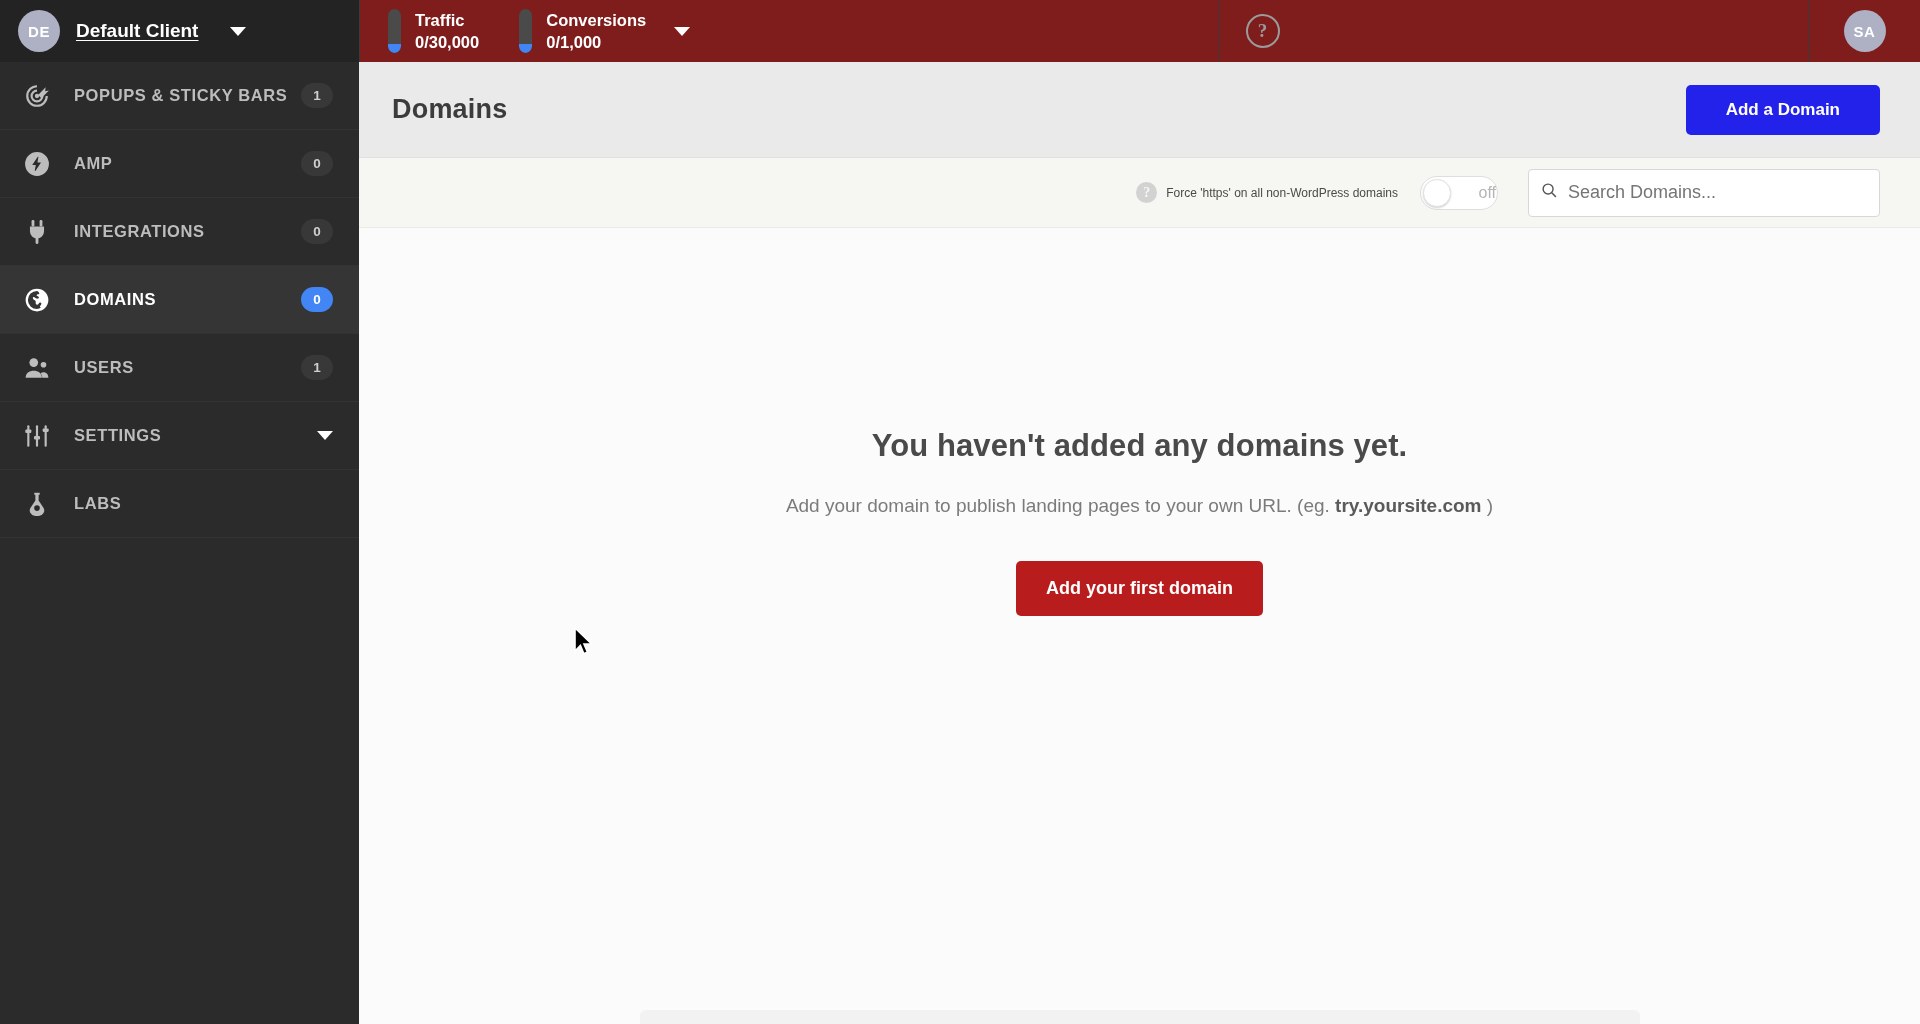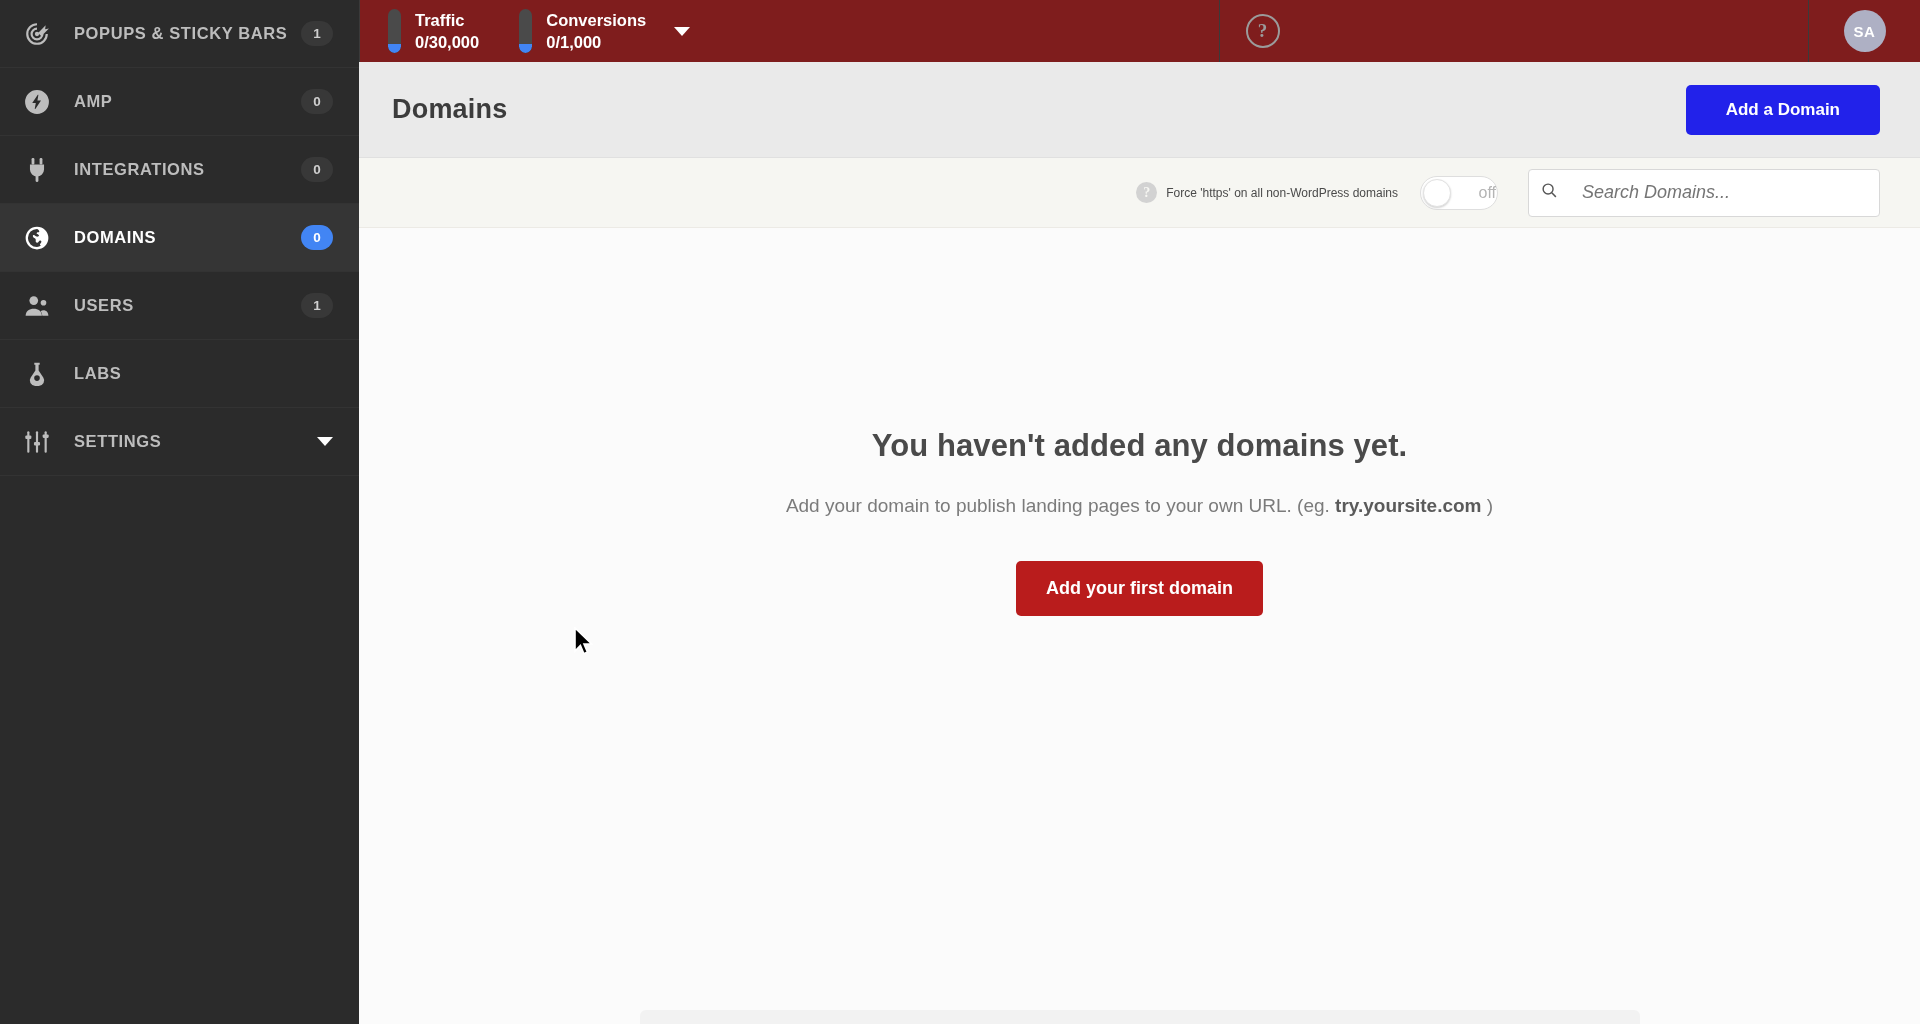--- a/index.html
+++ b/index.html
@@ -199,21 +199,21 @@
     background: #ffffff; border: 1px solid #d8d8d8; border-radius: 4px;
     display: flex; align-items: center; padding: 0 12px;
     flex: 0 0 352px;
   }
   .search-box svg { width: 17px; height: 17px; flex: 0 0 17px; }
   .search-box svg path, .search-box svg circle { stroke: #555555; fill: none; stroke-width: 2; }
   .search-input {
     border: none; outline: none; background: transparent;
     font-family: "Liberation Sans", sans-serif;
     font-size: 18px; color: #3c3c3c;
-    margin-left: 24px; width: 100%; font-style: italic;
+    margin-left: 10px; width: 100%;
   }
   .search-input::placeholder { color: #757575; }
 
   .content {
     flex: 1 1 auto; background: #fbfbfb;
     display: flex; flex-direction: column; align-items: center;
     padding-top: 200px; position: relative;
   }
   .empty-title {
     font-size: 31px; font-weight: bold; color: #4a4a4a;
@@ -238,20 +238,25 @@
 
   .cursor { position: absolute; z-index: 50; pointer-events: none; }
 </style>
 </head>
 <body>
 
 <div id="app">
 
   <div class="sidebar">
 
+    <div class="client-row">
+      <div class="client-avatar">DE</div>
+      <div class="client-name">Default Client</div>
+      <div class="client-caret"></div>
+    </div>
 
     <div class="nav">
 
 
       <div class="nav-item">
         <span class="nav-icon">
           <svg viewBox="0 0 24 24">
               <path d="M12 2a10 10 0 1 0 10 10h-2a8 8 0 1 1-8-8V2z"></path>
               <path d="M12 6a6 6 0 1 0 6 6h-2a4 4 0 1 1-4-4V6z"></path>
               <circle cx="12" cy="12" r="2"></circle>
@@ -299,44 +304,44 @@
         <span class="nav-icon">
           <svg viewBox="0 0 24 24">
               <circle cx="9" cy="7" r="4"></circle>
               <path d="M1.5 21c0-4.2 3.4-6.5 7.5-6.5s7.5 2.3 7.5 6.5H1.5z"></path>
               <circle cx="18" cy="9" r="2.6"></circle>
               <path d="M15 21h7.5c0-3-1.9-5-4.5-5-1 0-1.9.3-2.6.8.9 1.2 1.4 2.6 1.5 4.2z"></path>
             </svg>
         </span>
         <span class="nav-label">USERS</span>
         <span class="badge">1</span>
-      </div>
-
-      <div class="nav-item">
-        <span class="nav-icon">
-          <svg viewBox="0 0 24 24">
-              <path d="M9.5 1.5h5v2h-1v5.2l4.3 6.5A5 5 0 0 1 13.6 23h-3.2a5 5 0 0 1-4.2-7.8l4.3-6.5V3.5h-1v-2zM12 13.2a2.6 2.6 0 1 0 0 5.2 2.6 2.6 0 0 0 0-5.2z"></path>
-            </svg>
-        </span>
-        <span class="nav-label">LABS</span>
       </div>
 
       <div class="nav-item">
         <span class="nav-icon">
           <svg viewBox="0 0 24 24">
               <rect x="3" y="2" width="2" height="20" rx="1"></rect>
               <rect x="11" y="2" width="2" height="20" rx="1"></rect>
               <rect x="19" y="2" width="2" height="20" rx="1"></rect>
               <rect x="1.2" y="6" width="5.6" height="3.2" rx="1"></rect>
               <rect x="9.2" y="12" width="5.6" height="3.2" rx="1"></rect>
               <rect x="17.2" y="5" width="5.6" height="3.2" rx="1"></rect>
             </svg>
         </span>
         <span class="nav-label">SETTINGS</span>
         <span class="nav-caret"></span>
+      </div>
+
+      <div class="nav-item">
+        <span class="nav-icon">
+          <svg viewBox="0 0 24 24">
+              <path d="M9.5 1.5h5v2h-1v5.2l4.3 6.5A5 5 0 0 1 13.6 23h-3.2a5 5 0 0 1-4.2-7.8l4.3-6.5V3.5h-1v-2zM12 13.2a2.6 2.6 0 1 0 0 5.2 2.6 2.6 0 0 0 0-5.2z"></path>
+            </svg>
+        </span>
+        <span class="nav-label">LABS</span>
       </div>
 
     </div>
   </div>
 
   <div class="right">
 
     <div class="topbar">
       <div class="meter-group">
         <div class="meter">

